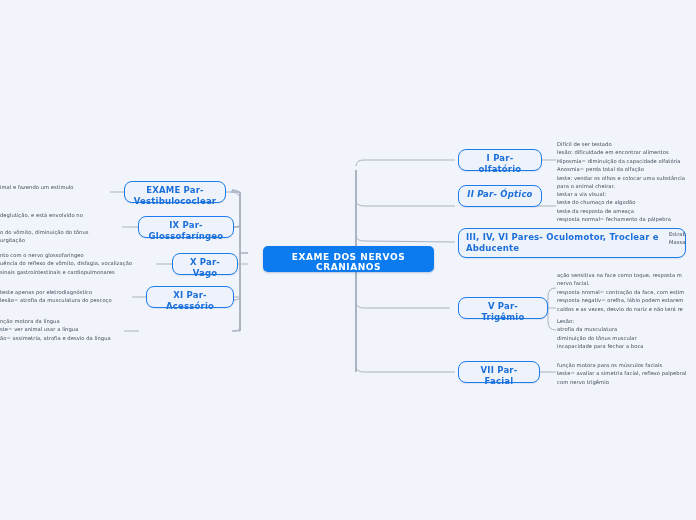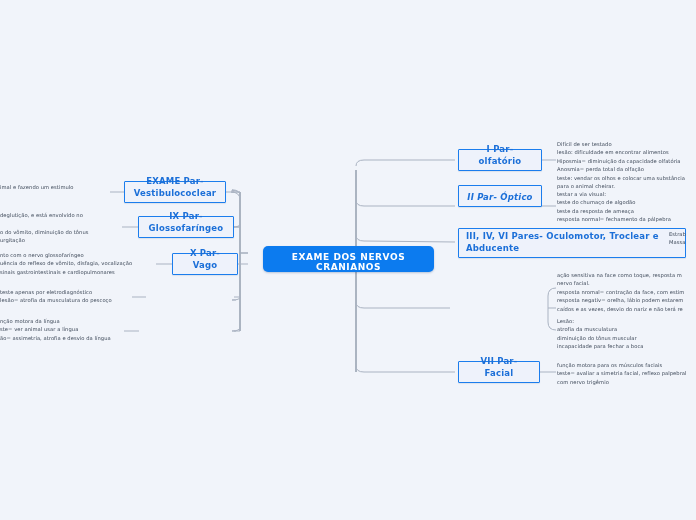--- a/index.html
+++ b/index.html
@@ -10,27 +10,27 @@
     overflow:hidden;
     position:relative;
   }
   #canvas{position:absolute;left:0;top:0;width:696px;height:520px;}
   #edges{position:absolute;left:0;top:0;width:696px;height:520px;}
   .node{
     position:absolute;
     box-sizing:border-box;
     background:#eef2fb;
     border:1.6px solid #1b7ded;
-    border-radius:1px;
+    border-radius:8px;
     color:#1b6fd8;
     font-weight:bold;
     font-size:8.5px;
     letter-spacing:.2px;
     display:flex;
-    align-items:flex-end;
+    align-items:flex-start;
     justify-content:center;
     text-align:center;
     padding:3px 7px;
     box-shadow:0 1px 1px rgba(40,70,120,.10);
     line-height:1.35;
   }
   .node.left{justify-content:center;}
   .node.wrap{justify-content:flex-start;text-align:left;}
   .root{
     position:absolute;
@@ -129,20 +129,23 @@
 teste do chumaço de algodão
 teste da resposta de ameaça
 resposta normal= fechamento da pálpebra</div>
 
   <div class="node wrap" style="left:458px;top:228px;width:228px;height:30px;">
     <span>III, IV, VI Pares- Oculomotor, Troclear e Abducente</span>
   </div>
   <div class="leaf right" style="left:669px;top:230px;width:27px;">Estrab
 Massa</div>
 
+  <div class="node" style="left:458px;top:297px;width:90px;height:22px;">
+    <span>V Par- Trigêmio</span>
+  </div>
   <div class="leaf right" style="left:557px;top:271px;width:139px;">ação sensitiva na face como toque, resposta m
 nervo facial.
 resposta nromal= contração da face, com estim
 resposta negativ= orelha, lábio podem estarem
 caídos e as vezes, desvio do nariz e não terá re</div>
   <div class="leaf right" style="left:557px;top:317px;width:139px;">Lesão:
 atrofia da musculatura
 diminuição do tônus muscular
 incapacidade para fechar a boca</div>
 
@@ -166,20 +169,23 @@
 o do vômito, diminuição do tônus
 urgitação</div>
 
   <div class="node left" style="left:172px;top:253px;width:66px;height:22px;">
     <span>X Par- Vago</span>
   </div>
   <div class="leaf left" style="left:0px;top:251px;width:142px;">nto com o nervo glossofaríngeo
 uência do reflexo de vômito, disfagia, vocalização
 sinais gastrointestinais e cardiopulmonares</div>
 
+  <div class="node left" style="left:146px;top:286px;width:88px;height:22px;">
+    <span>XI Par- Acessório</span>
+  </div>
   <div class="leaf left" style="left:0px;top:288px;width:130px;">teste apenas por eletrodiagnóstico
 lesão= atrofia da musculatura do pescoço</div>
 
   <div class="leaf left" style="left:0px;top:317px;width:126px;">nção motora da língua
 ste= ver animal usar a língua
 ão= assimetria, atrofia e desvio da língua</div>
 
 </div>
 
 </body></html>

